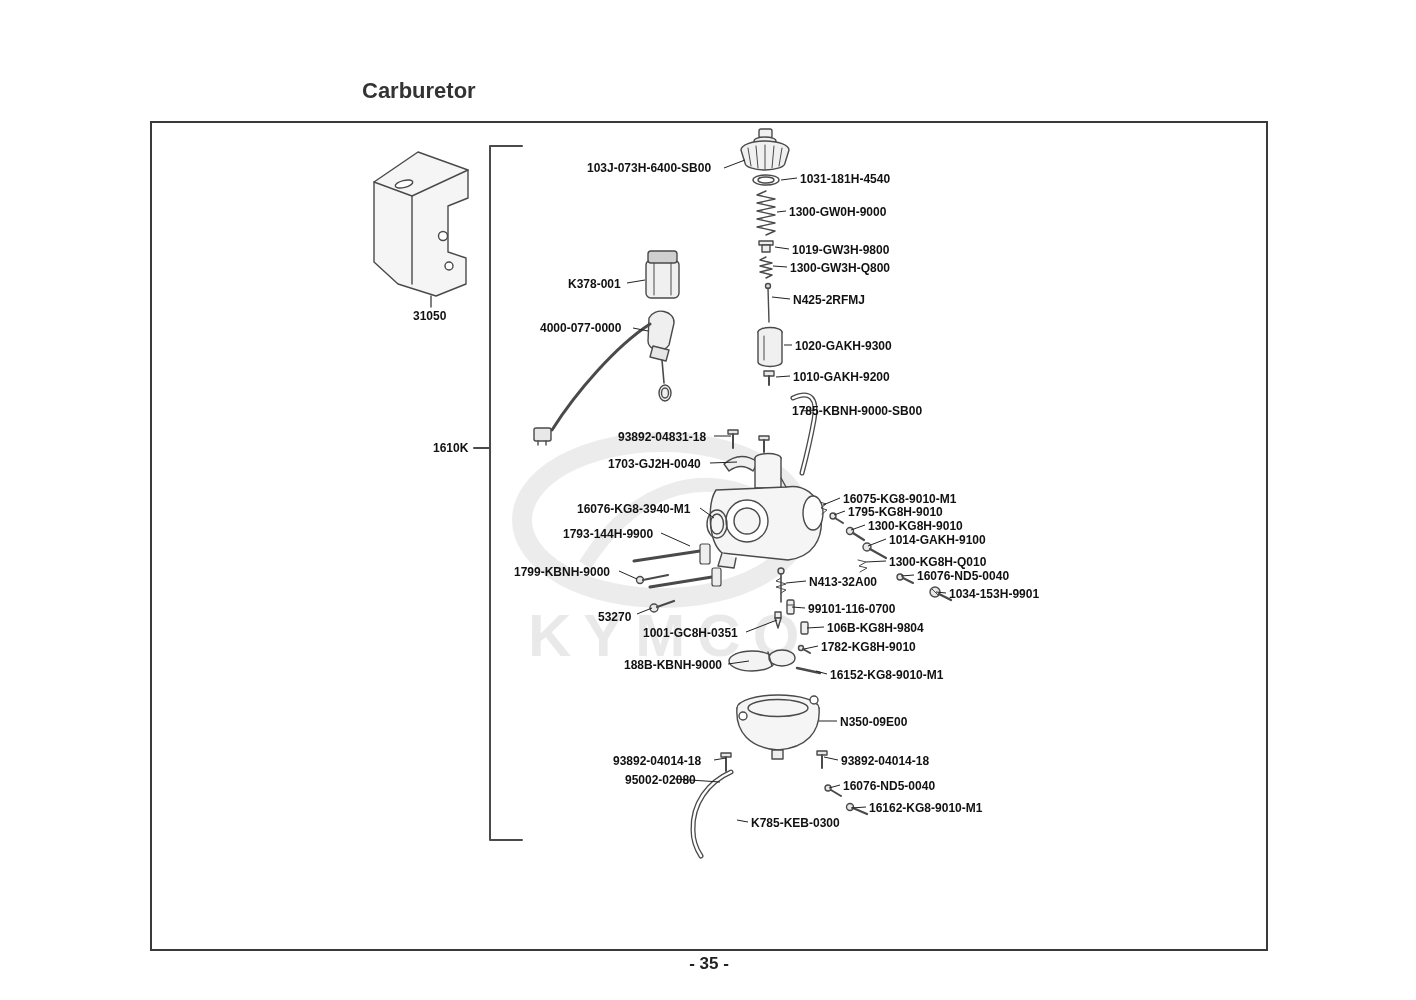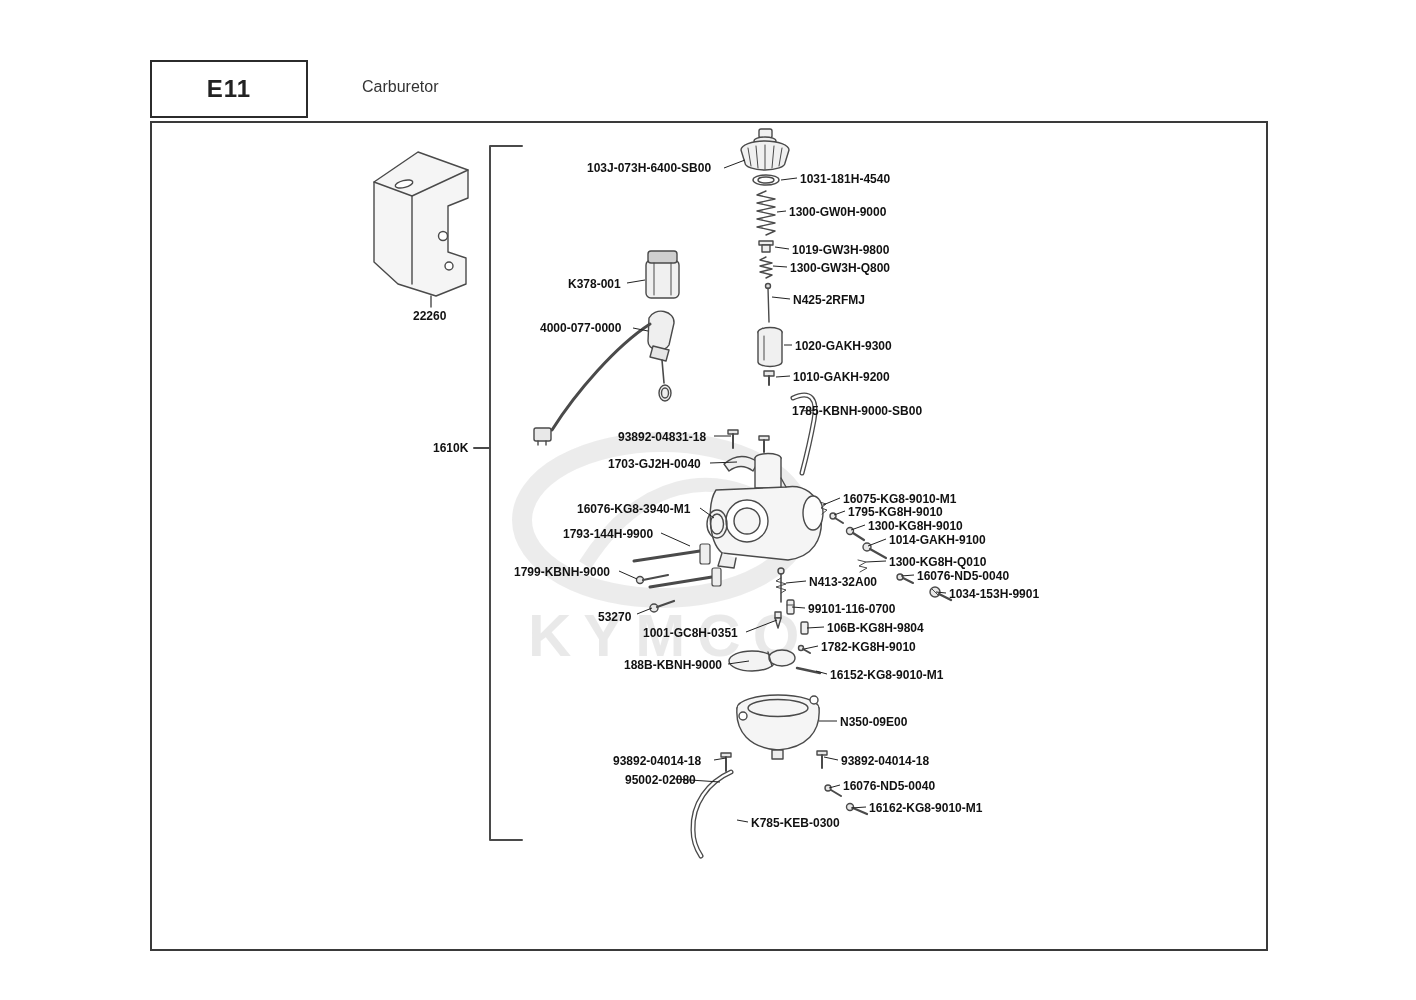--- a/index.html
+++ b/index.html
@@ -9,44 +9,41 @@
     font-family:"Liberation Sans", sans-serif;
     position:relative; overflow:hidden;
   }
   .page { position:relative; width:1416px; height:1000px; background:#fff; }
   .header-box {
     position:absolute; left:150px; top:60px; width:158px; height:58px;
     border:2px solid #2b2b2b; display:flex; align-items:center; justify-content:center;
     font-size:24px; font-weight:bold; color:#222; letter-spacing:1px; background:#fff; z-index:4;
   }
   .page-title {
-    position:absolute; left:362px; top:78px; font-size:16px; font-weight:normal; color:#333; z-index:4;
+    position:absolute; left:362px; top:78px; font-size:22px; font-weight:bold; color:#333; z-index:4;
   }
   .main-box {
     position:absolute; left:150px; top:121px; width:1118px; height:830px;
     border:2px solid #3a3a3a; background:#fff; z-index:1;
   }
   .diagram-svg { position:absolute; left:0; top:0; width:1416px; height:1000px; z-index:2; }
   .lbl {
     position:absolute; font-size:12px; font-weight:bold; color:#111;
     white-space:nowrap; z-index:3; line-height:14px;
   }
   .page-num {
     position:absolute; left:150px; top:954px; width:1118px; text-align:center;
     font-size:17px; font-weight:bold; color:#222; z-index:4;
   }
 </style>
 </head>
 <body>
 
 <div class="page">
 
-  <div class="header-box">
-    <span>E11</span>
-  </div>
   <div class="page-title">Carburetor</div>
 
   <div class="main-box"></div>
 
   <svg class="diagram-svg" viewBox="0 0 1416 1000" aria-hidden="true">
 
     <g opacity="0.38">
       <ellipse cx="662" cy="520" rx="140" ry="78" fill="none" stroke="#cfcfcf" stroke-width="20"></ellipse>
       <path d="M585,565 C640,478 715,468 770,505" fill="none" stroke="#cfcfcf" stroke-width="14"></path>
       <text x="528" y="656" font-size="60" font-weight="bold" fill="#c8c8c8" letter-spacing="12">KYMCO</text>
@@ -322,16 +319,17 @@
   <div class="lbl" style="left:830px;top:668px">16152-KG8-9010-M1</div>
   <div class="lbl" style="left:840px;top:715px">N350-09E00</div>
   <div class="lbl" style="left:613px;top:754px">93892-04014-18</div>
   <div class="lbl" style="left:841px;top:754px">93892-04014-18</div>
   <div class="lbl" style="left:625px;top:773px">95002-02080</div>
   <div class="lbl" style="left:843px;top:779px">16076-ND5-0040</div>
   <div class="lbl" style="left:869px;top:801px">16162-KG8-9010-M1</div>
   <div class="lbl" style="left:751px;top:816px">K785-KEB-0300</div>
   <div class="lbl" style="left:568px;top:277px">K378-001</div>
   <div class="lbl" style="left:540px;top:321px">4000-077-0000</div>
-  <div class="lbl" style="left:413px;top:309px">22260</div>
+  <div class="lbl" style="left:413px;top:309px">31050</div>
   <div class="lbl" style="left:433px;top:441px">1610K</div>
 
+  <div class="page-num">- 35 -</div>
 </div>
 
 </body></html>

